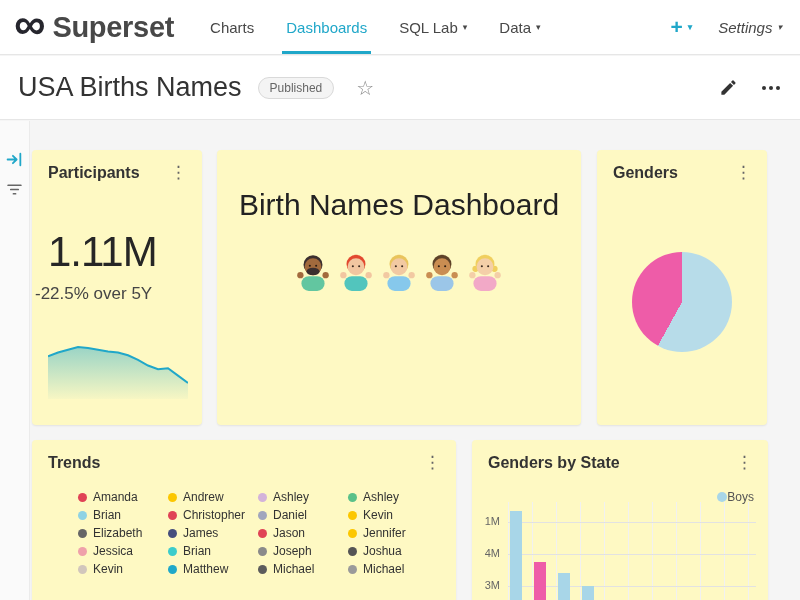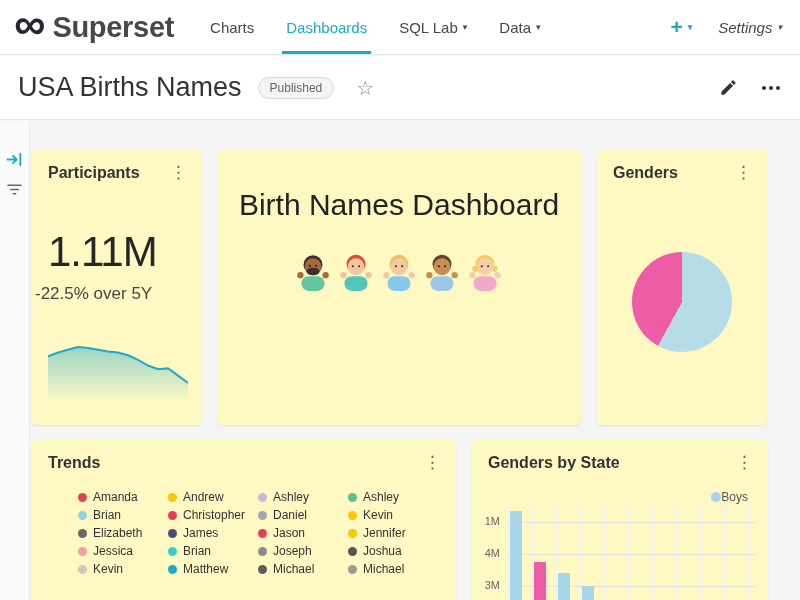--- a/index.html
+++ b/index.html
@@ -66,21 +66,21 @@
   
   .pie { position:absolute; left:50%; transform:translateX(-50%); top:102px; width:100px; height:100px;
          border-radius:50%; cursor:pointer; }
 
   
   .legend-grid { padding:18px 0 0 46px; display:grid; grid-template-columns:repeat(4, 90px); row-gap:4px; }
   .legend-item { display:flex; align-items:center; font-size:12px; color:#333; white-space:nowrap; cursor:pointer; }
   .dot { width:9px; height:9px; border-radius:50%; margin-right:6px; flex:0 0 auto; }
 
   
-  .gbs-legend { position:absolute; top:50px; right:20px; display:flex; align-items:center; 
+  .gbs-legend { position:absolute; top:50px; right:14px; display:flex; align-items:center; 
                 font-size:12px; color:#555; cursor:pointer; }
   .ldot { width:10px; height:10px; border-radius:50%; }
   .ytick { position:absolute; left:0; width:28px; text-align:right; font-size:11px; color:#666; }
   .gbs-plot { position:absolute; left:36px; right:12px; top:62px; bottom:0;
               background:repeating-linear-gradient(to right, #f1f1f1 0 1px, transparent 1px 24px); }
   .hgrid { position:absolute; left:0; right:0; height:1px; background:#e2e2e2; }
   .gbs-bar { position:absolute; width:12px; bottom:0; cursor:pointer; }
 </style>
 </head>
 <body>

